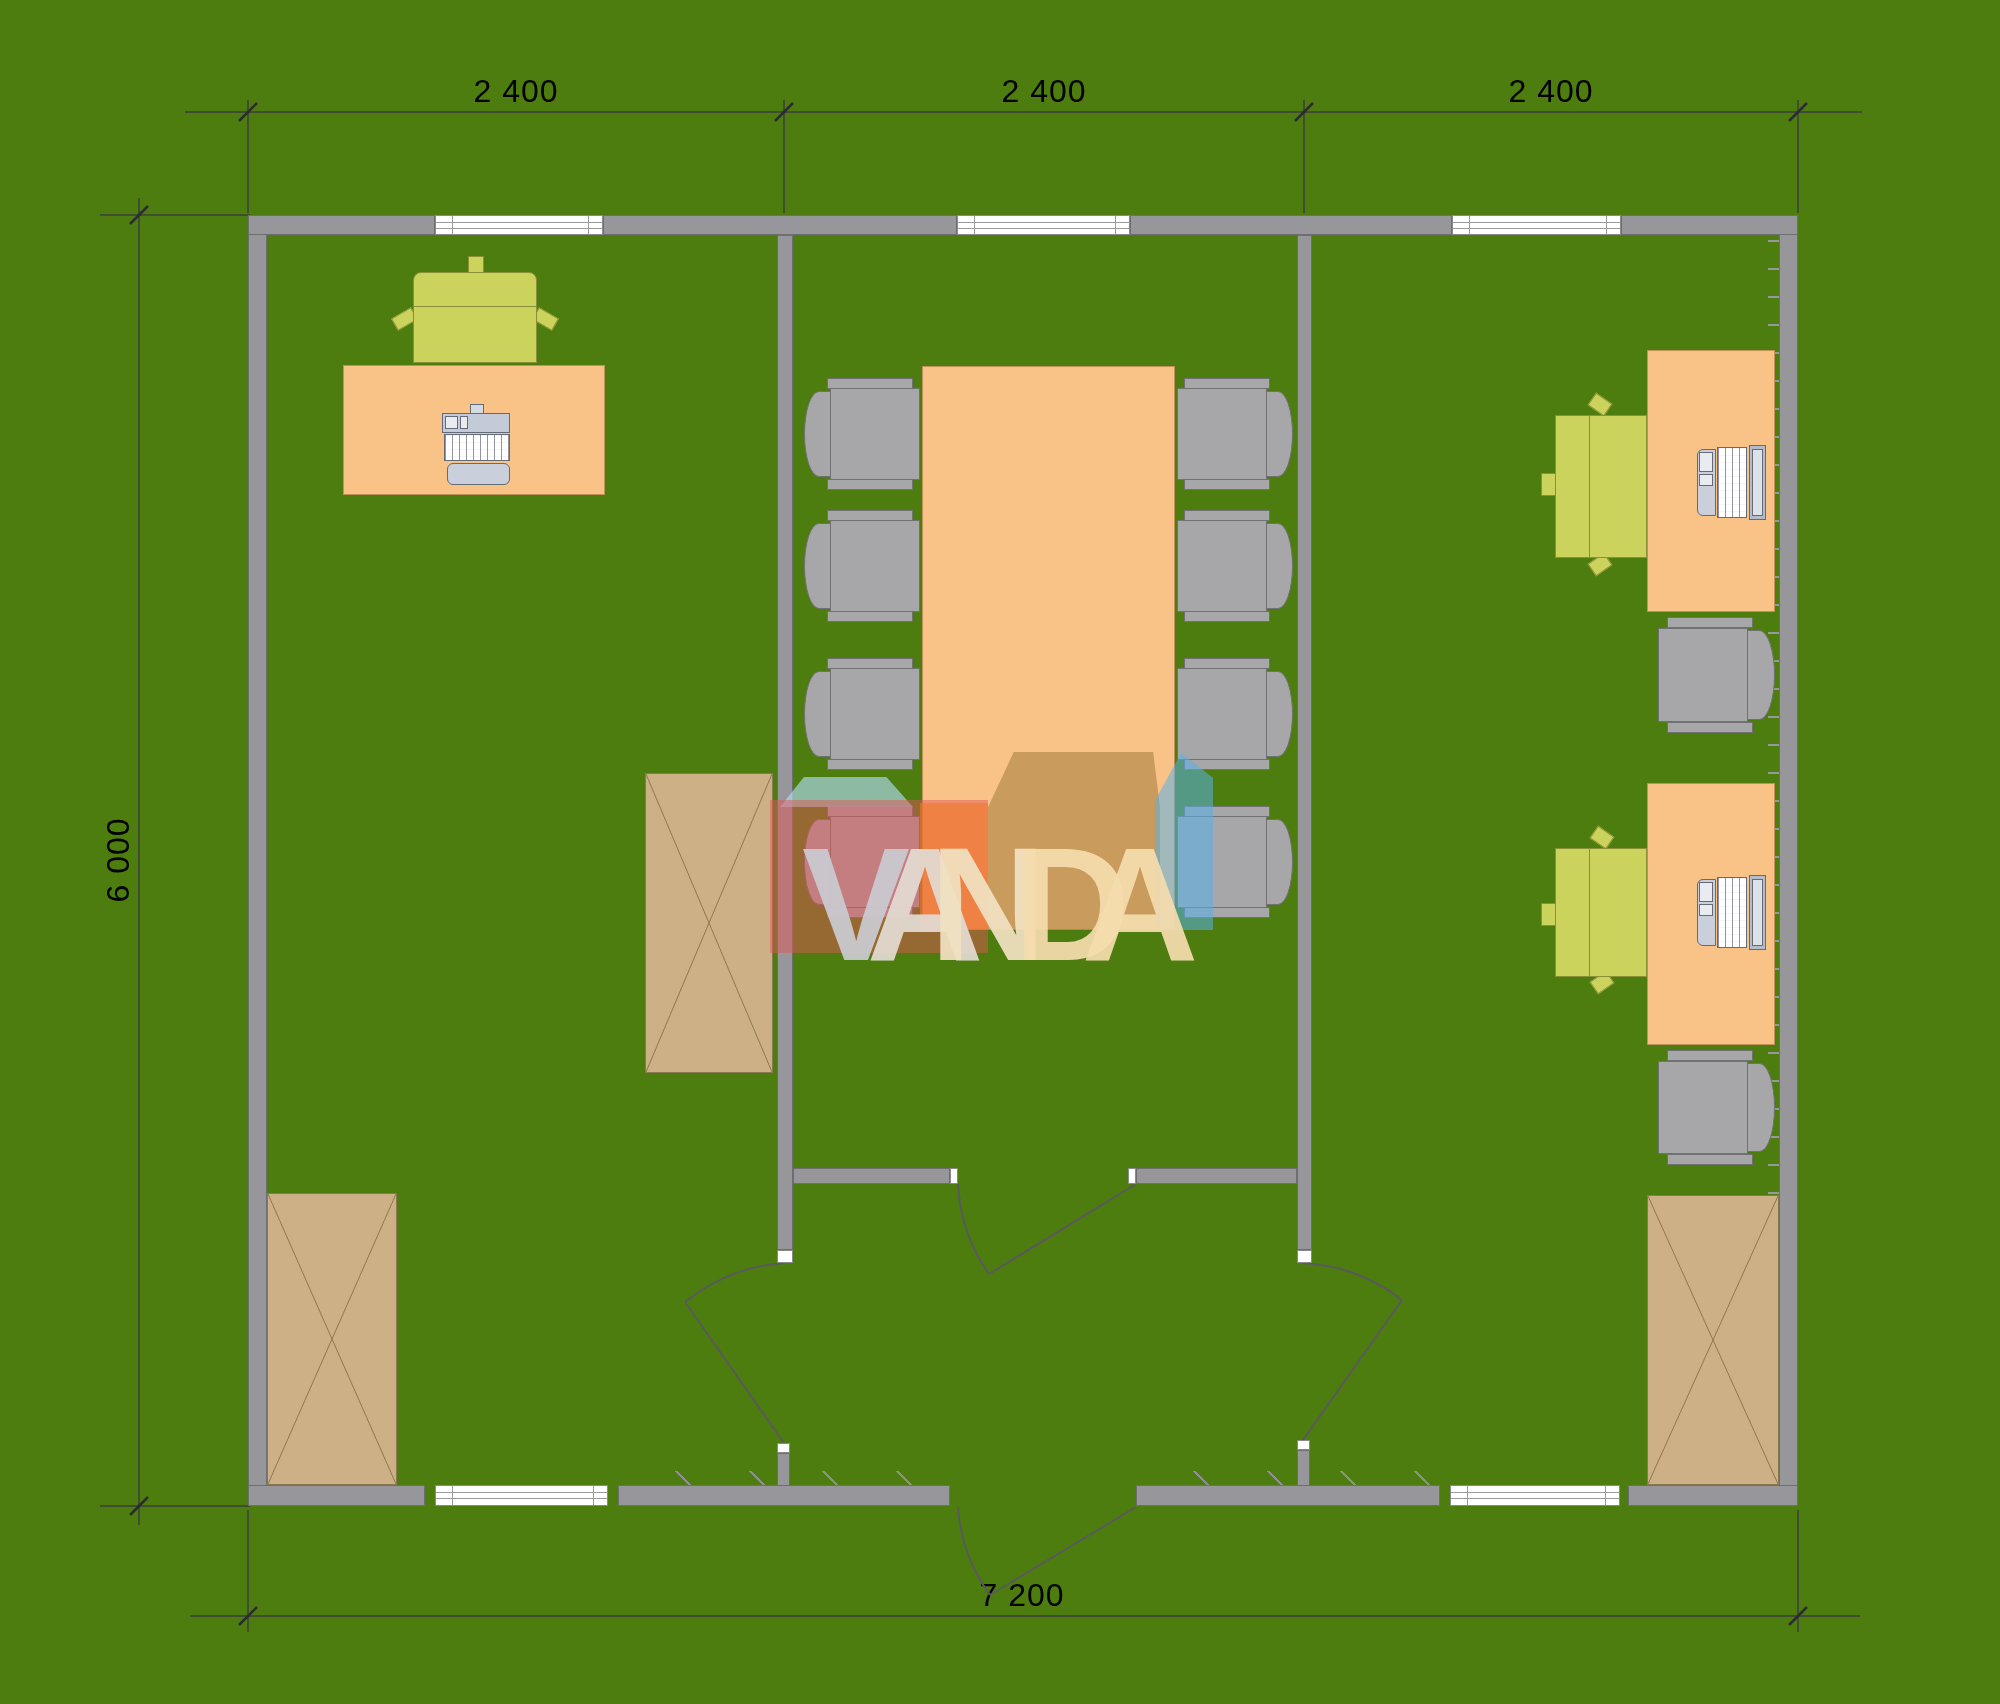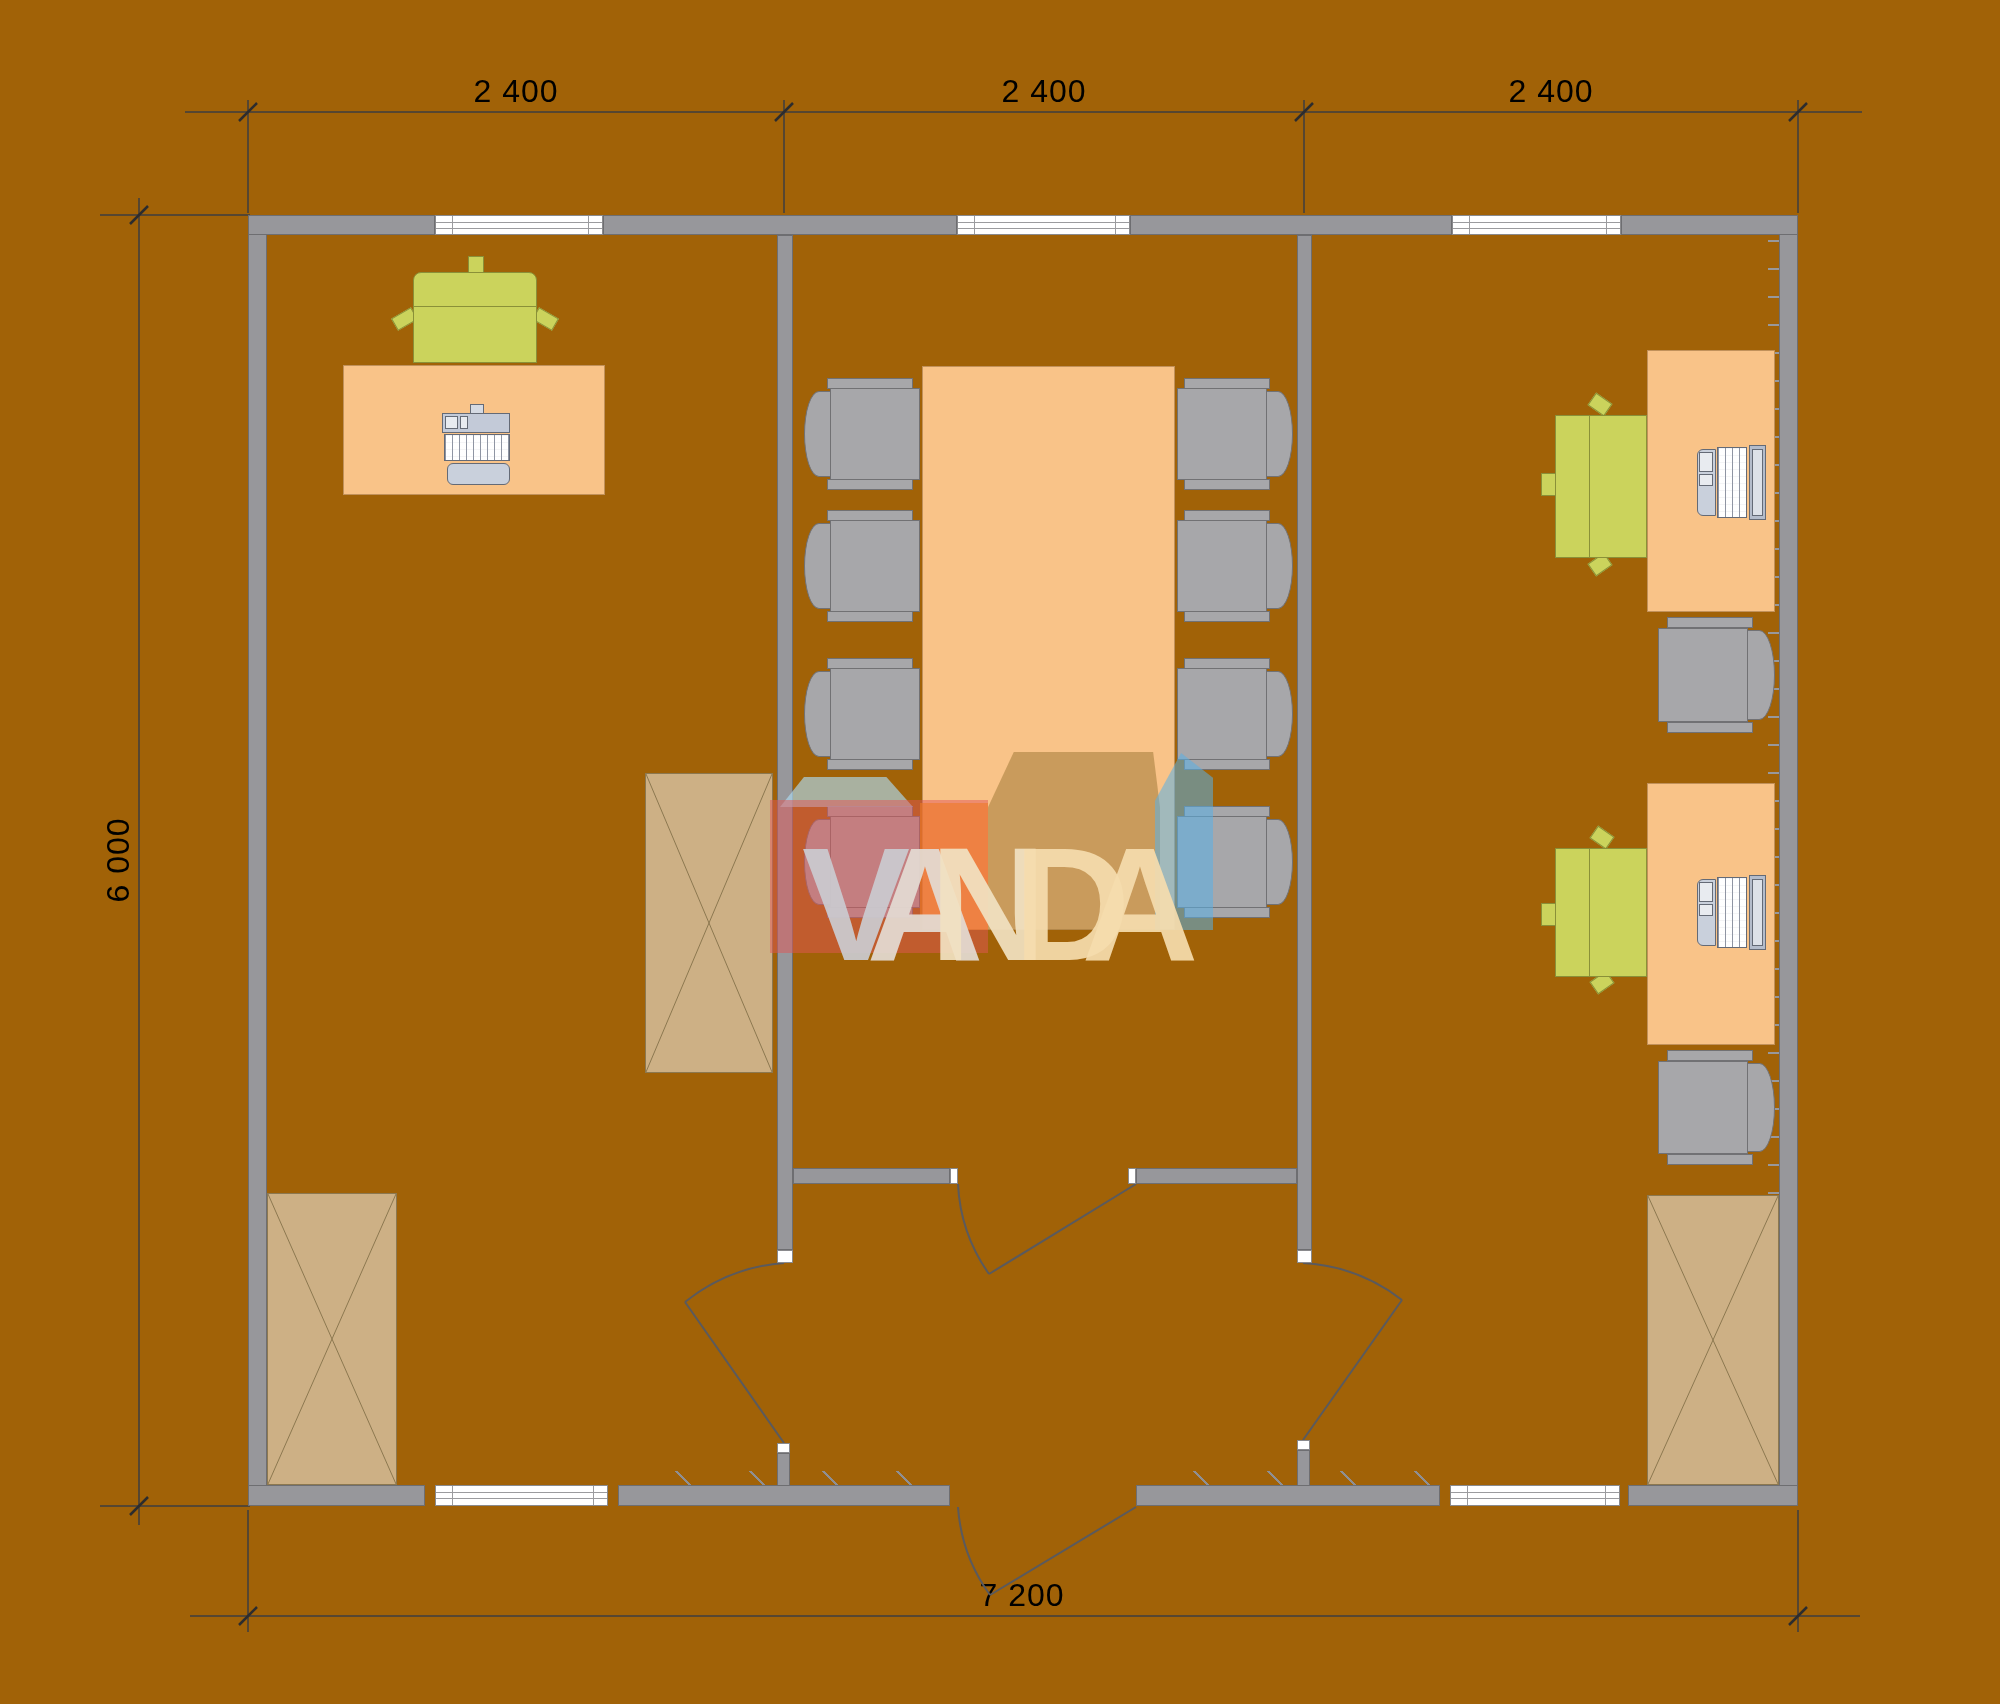--- a/index.html
+++ b/index.html
@@ -1,16 +1,16 @@
 <!DOCTYPE html>
 <html style="--wall: #97979b; --desk: #f9c388; --chair-green: #cbd35c; --chair-gray: #a7a7aa; --cabinet: #cdb085; --wm-red: #e25555; --wm-orange: #ee7a26; --wm-brown: #a8803f; --wm-lightblue: #aedcf2; --wm-blue: #59b0e6;"><head>
 <meta charset="utf-8">
 <style>
   html,body{margin:0;padding:0;background:#ffffff;}
-  .canvas{position:relative;width:2000px;height:1704px;background:#a16207;overflow:hidden;
+  .canvas{position:relative;width:2000px;height:1704px;background:#4d7c0f;overflow:hidden;
           font-family:"Liberation Sans","DejaVu Sans",sans-serif;}
   .abs{position:absolute;box-sizing:border-box;}
   
   .wall{position:absolute;box-sizing:border-box;background:var(--wall,#97979b);border:1px solid #6e6e71;}
   .cap{position:absolute;box-sizing:border-box;background:#ffffff;border:1px solid #8a8a8d;}
   
   .window{position:absolute;box-sizing:border-box;background:#fff;border:1px solid #8a8a8d;}
   .window .wl-h{position:absolute;left:0;right:0;height:1px;background:#9b9b9e;}
   .window .wl-v{position:absolute;top:0;bottom:0;width:1px;background:#9b9b9e;}
   

